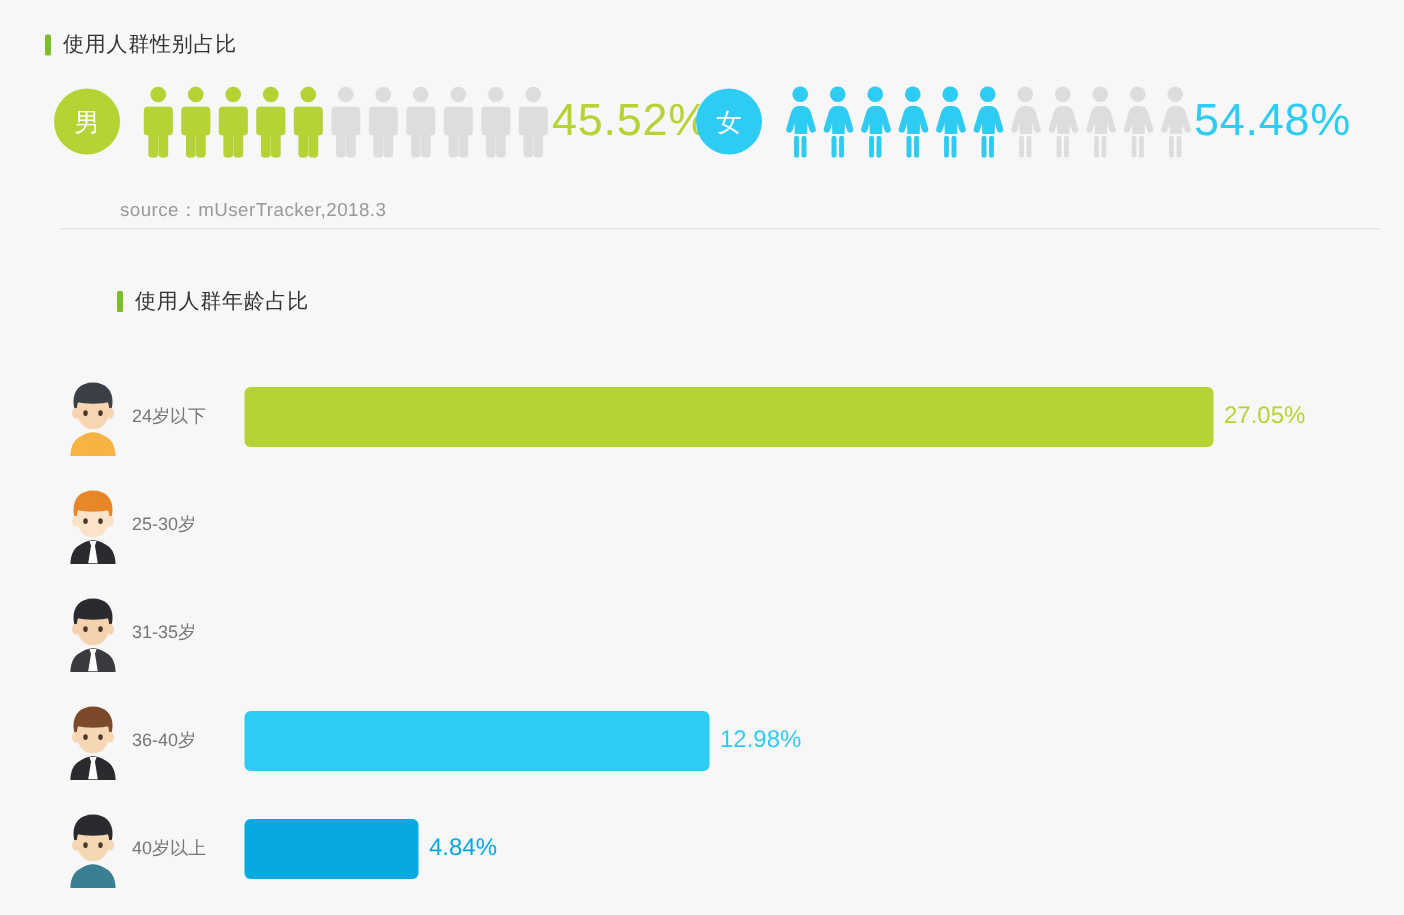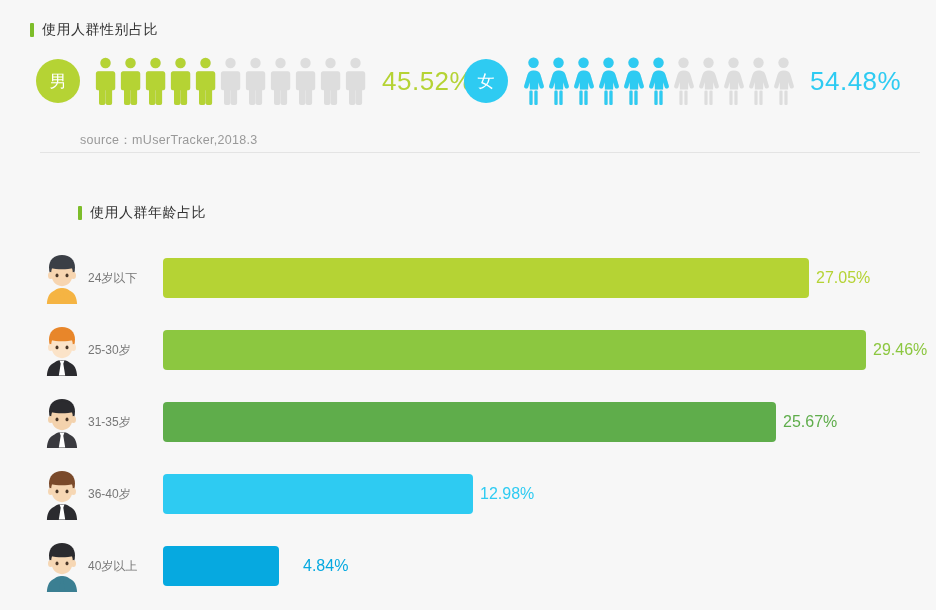--- a/index.html
+++ b/index.html
@@ -89,22 +89,22 @@
     overflow: hidden;
   }
   .picto-icon {
     width: 25px;
     height: 50px;
     flex: 0 0 auto;
     display: block;
   }
 
   .gender-pct {
-    margin-left: 14px;
-    font-size: 26px;
+    margin-left: 0;
+    font-size: 30px;
     letter-spacing: 0.5px;
     flex: 0 0 auto;
   }
   .pct-male { color: #b5d334; }
   .pct-female { color: #2ecbf2; }
 
   #source-note {
     position: absolute;
     left: 40px;
     top: 132px;
@@ -122,21 +122,21 @@
     background: #e4e4e4;
   }
 
   
   #age-section {
     position: absolute;
     left: 0;
     top: 176px;
     width: 936px;
   }
-  #age-title { position: absolute; left: 30px; top: 28px; padding-left: 48px; }
+  #age-title { position: absolute; left: 30px; top: 16px; padding-left: 48px; }
 
   #age-chart {
     position: absolute;
     left: 0;
     top: 66px;
     width: 936px;
   }
   .age-row {
     position: relative;
     height: 72px;
@@ -431,42 +431,34 @@
               <ellipse cx="12.6" cy="23.5" rx="2.6" ry="3.6" fill="#fbe3c8"></ellipse>
               <ellipse cx="35.4" cy="23.5" rx="2.6" ry="3.6" fill="#fbe3c8"></ellipse>
               <path d="M24 10.5c7 0 10.8 3.6 10.8 10.6 0 7.6-4.3 13.1-10.8 13.1S13.2 28.7 13.2 21.1C13.2 14.1 17 10.5 24 10.5z" fill="#fbe3c8"></path>
               <path d="M24 5.5c7.2 0 11.6 3.6 12.1 10.4-3.8.9-8 1.3-12.1 1.3s-8.3-.4-12.1-1.3C12.4 9.1 16.8 5.5 24 5.5z" fill="#e8862a"></path>
               <ellipse cx="19" cy="23.4" rx="1.5" ry="1.9" fill="#4a3728"></ellipse>
               <ellipse cx="29" cy="23.4" rx="1.5" ry="1.9" fill="#4a3728"></ellipse>
               <path d="M16.5 38.5c2.4-1.6 4.8-2.4 7.5-2.4s5.1.8 7.5 2.4c4.8 2.3 7.3 6.2 7.6 13.5H8.9c.3-7.3 2.8-11.2 7.6-13.5z" fill="#2b2b2f"></path>
               <path d="M21.6 36.6h4.8l-1.1 3.2 1.9 11.7h-6.4l1.9-11.7z" fill="#ffffff"></path>
             </svg></div>
           <div class="age-label">25-30岁</div>
-          <div class="bar-track">
-            <div class="bar-fill" style="width: 703px; background: rgb(140, 199, 64);"></div>
-            <div class="bar-value" style="left: 703px; color: rgb(140, 199, 64);">29.46%</div>
-          </div>
         </div>
         <div class="age-row">
           <div class="avatar-wrap"><svg viewBox="0 0 48 52" width="48" height="52">
               <path d="M24 3c8.2 0 13 5.2 13 12.5 0 2-.3 4-.8 5.6H11.8c-.5-1.6-.8-3.6-.8-5.6C11 8.2 15.8 3 24 3z" fill="#2b2b2f"></path>
               <ellipse cx="12.6" cy="23.5" rx="2.6" ry="3.6" fill="#f3d2ad"></ellipse>
               <ellipse cx="35.4" cy="23.5" rx="2.6" ry="3.6" fill="#f3d2ad"></ellipse>
               <path d="M24 10.5c7 0 10.8 3.6 10.8 10.6 0 7.6-4.3 13.1-10.8 13.1S13.2 28.7 13.2 21.1C13.2 14.1 17 10.5 24 10.5z" fill="#f3d2ad"></path>
               <path d="M24 5.5c7.2 0 11.6 3.6 12.1 10.4-3.8.9-8 1.3-12.1 1.3s-8.3-.4-12.1-1.3C12.4 9.1 16.8 5.5 24 5.5z" fill="#2b2b2f"></path>
               <ellipse cx="19" cy="23.4" rx="1.5" ry="1.9" fill="#4a3728"></ellipse>
               <ellipse cx="29" cy="23.4" rx="1.5" ry="1.9" fill="#4a3728"></ellipse>
               <path d="M16.5 38.5c2.4-1.6 4.8-2.4 7.5-2.4s5.1.8 7.5 2.4c4.8 2.3 7.3 6.2 7.6 13.5H8.9c.3-7.3 2.8-11.2 7.6-13.5z" fill="#3a3a3f"></path>
               <path d="M21.6 36.6h4.8l-1.1 3.2 1.9 11.7h-6.4l1.9-11.7z" fill="#ffffff"></path>
             </svg></div>
           <div class="age-label">31-35岁</div>
-          <div class="bar-track">
-            <div class="bar-fill" style="width: 613px; background: rgb(95, 173, 75);"></div>
-            <div class="bar-value" style="left: 613px; color: rgb(95, 173, 75);">25.67%</div>
-          </div>
         </div>
         <div class="age-row">
           <div class="avatar-wrap"><svg viewBox="0 0 48 52" width="48" height="52">
               <path d="M24 3c8.2 0 13 5.2 13 12.5 0 2-.3 4-.8 5.6H11.8c-.5-1.6-.8-3.6-.8-5.6C11 8.2 15.8 3 24 3z" fill="#7a4a2b"></path>
               <ellipse cx="12.6" cy="23.5" rx="2.6" ry="3.6" fill="#f6d7b4"></ellipse>
               <ellipse cx="35.4" cy="23.5" rx="2.6" ry="3.6" fill="#f6d7b4"></ellipse>
               <path d="M24 10.5c7 0 10.8 3.6 10.8 10.6 0 7.6-4.3 13.1-10.8 13.1S13.2 28.7 13.2 21.1C13.2 14.1 17 10.5 24 10.5z" fill="#f6d7b4"></path>
               <path d="M24 5.5c7.2 0 11.6 3.6 12.1 10.4-3.8.9-8 1.3-12.1 1.3s-8.3-.4-12.1-1.3C12.4 9.1 16.8 5.5 24 5.5z" fill="#7a4a2b"></path>
               <ellipse cx="19" cy="23.4" rx="1.5" ry="1.9" fill="#4a3728"></ellipse>
               <ellipse cx="29" cy="23.4" rx="1.5" ry="1.9" fill="#4a3728"></ellipse>
@@ -487,19 +479,19 @@
               <path d="M24 10.5c7 0 10.8 3.6 10.8 10.6 0 7.6-4.3 13.1-10.8 13.1S13.2 28.7 13.2 21.1C13.2 14.1 17 10.5 24 10.5z" fill="#f6d7b4"></path>
               <path d="M24 5.5c7.2 0 11.6 3.6 12.1 10.4-3.8.9-8 1.3-12.1 1.3s-8.3-.4-12.1-1.3C12.4 9.1 16.8 5.5 24 5.5z" fill="#2b2b2f"></path>
               <ellipse cx="19" cy="23.4" rx="1.5" ry="1.9" fill="#4a3728"></ellipse>
               <ellipse cx="29" cy="23.4" rx="1.5" ry="1.9" fill="#4a3728"></ellipse>
               <path d="M16.5 38.5c2.4-1.6 4.8-2.4 7.5-2.4s5.1.8 7.5 2.4c4.8 2.3 7.3 6.2 7.6 13.5H8.9c.3-7.3 2.8-11.2 7.6-13.5z" fill="#3b7f92"></path>
               <path d="M21.6 36.6h4.8l-1.1 3.2 1.9 11.7h-6.4l1.9-11.7z" fill="#3b7f92"></path>
             </svg></div>
           <div class="age-label">40岁以上</div>
           <div class="bar-track">
             <div class="bar-fill" style="width: 116px; background: rgb(6, 169, 224);"></div>
-            <div class="bar-value" style="left: 133px; color: rgb(6, 169, 224);">4.84%</div>
+            <div class="bar-value" style="left: 116px; color: rgb(6, 169, 224);">4.84%</div>
           </div>
         </div>
       </div>
   </div>
 
 </div>
 
 </body></html>

